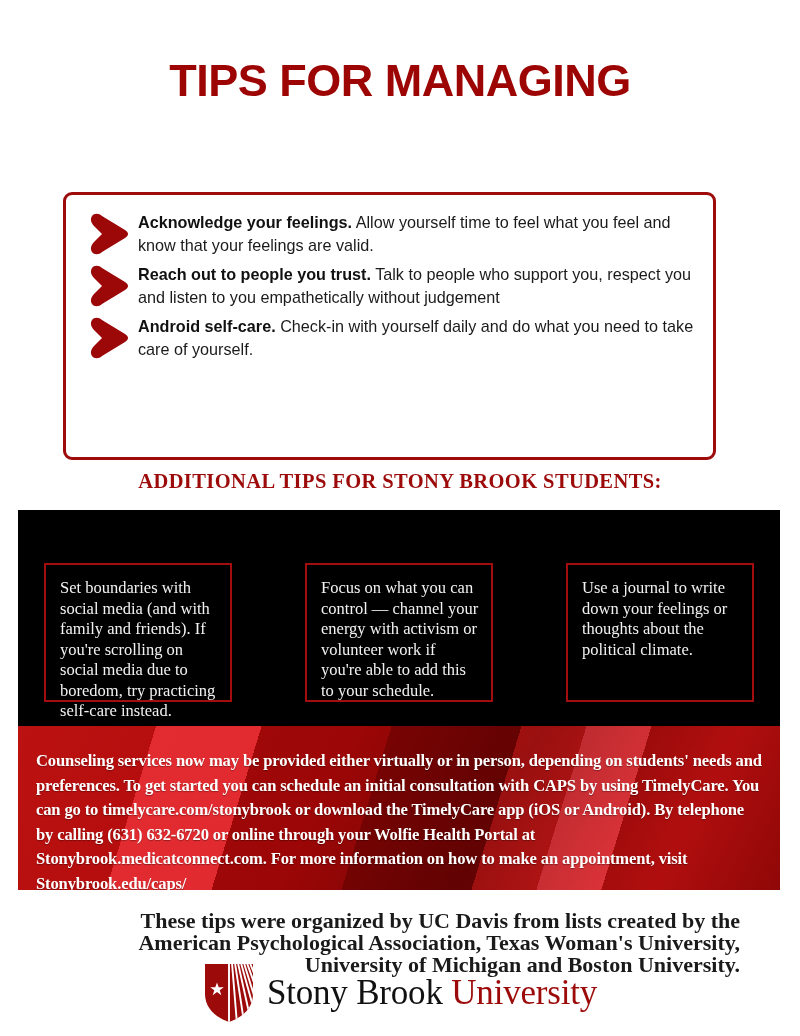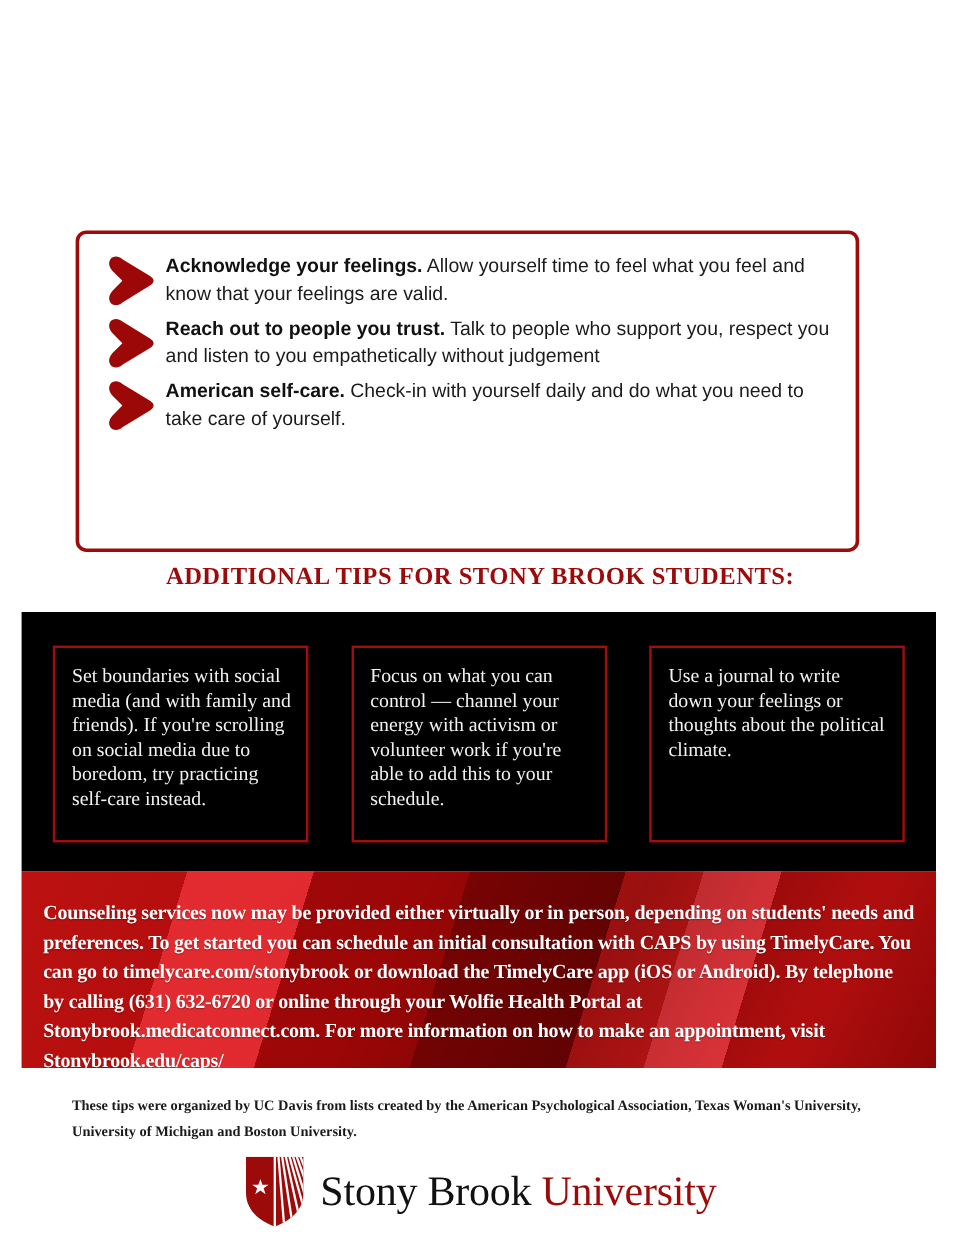--- a/index.html
+++ b/index.html
@@ -100,29 +100,30 @@
   .box-row {
     position: absolute;
     left: 0; top: 0;
     width: 762px; height: 216px;
     display: flex;
     justify-content: space-between;
     padding: 28px 26px 24px 26px;
     box-sizing: border-box;
   }
   .note-box {
-    width: 213px;
+    width: 188px;
     box-sizing: border-box;
     border: 2px solid #a30d0d;
     background: #000000;
     padding: 13px 12px 10px 14px;
     color: #f2f2f2;
     font-family: "Liberation Serif", serif;
     font-size: 16.5px;
     line-height: 20.5px;
+    margin-top: 25px;
   }
 
   
   .red-banner {
     position: absolute;
     left: 18px;
     top: 726px;
     width: 762px;
     height: 164px;
     overflow: hidden;
@@ -161,25 +162,25 @@
     letter-spacing: -0.15px;
     text-shadow: 0 1px 1px rgba(0,0,0,0.35);
   }
 
   
   .attribution {
     position: absolute;
     left: 60px;
     top: 910px;
     width: 680px;
-    text-align: left;
+    text-align: right;
     color: #1a1a1a;
     font-family: "Liberation Serif", serif;
     font-weight: 700;
-    font-size: 12px;
+    font-size: 22px;
     line-height: 22px;
   }
 
   
   .logo {
     position: absolute;
     left: 0;
     top: 962px;
     width: 800px;
     display: flex;
@@ -195,20 +196,21 @@
     letter-spacing: -0.2px;
     white-space: nowrap;
   }
   .logo-words .w1 { color: #111111; }
   .logo-words .w2 { color: #9c0a0a; }
 </style>
 </head>
 <body>
 
 <div class="title-block">
+  <span class="title-line">TIPS FOR MANAGING</span>
 </div>
 
 <div class="tips-card">
 
   <div class="tip-row">
     <span class="chevron">
       <svg viewBox="0 0 50 46" xmlns="http://www.w3.org/2000/svg" aria-hidden="true">
         <path d="M8 5 C10 2 15 2 18 5 L41 19 C45 21.5 45 24.5 41 27 L18 41 C15 44 10 44 8 41 C6 38 7 34 10 31 L18 23 L10 15 C7 12 6 8 8 5 Z" fill="#9c0707"></path>
       </svg>
     </span>
@@ -225,21 +227,21 @@
   </div>
 
 
 
   <div class="tip-row">
     <span class="chevron">
       <svg viewBox="0 0 50 46" xmlns="http://www.w3.org/2000/svg" aria-hidden="true">
         <path d="M8 5 C10 2 15 2 18 5 L41 19 C45 21.5 45 24.5 41 27 L18 41 C15 44 10 44 8 41 C6 38 7 34 10 31 L18 23 L10 15 C7 12 6 8 8 5 Z" fill="#9c0707"></path>
       </svg>
     </span>
-    <span class="tip-text"><b>American self-care.</b><span> Check-in with yourself daily and do what you need to take care of yourself.</span></span>
+    <span class="tip-text"><b>Android self-care.</b><span> Check-in with yourself daily and do what you need to take care of yourself.</span></span>
   </div>
 
 </div>
 
 <div class="additional-heading">ADDITIONAL TIPS FOR STONY BROOK STUDENTS:</div>
 
 <div class="black-panel">
   <div class="box-row">
     <div class="note-box">Set boundaries with social media (and with family and friends). If you're scrolling on social media due to boredom, try practicing self-care instead.</div>
     <div class="note-box">Focus on what you can control — channel your energy with activism or volunteer work if you're able to add this to your schedule.</div>

